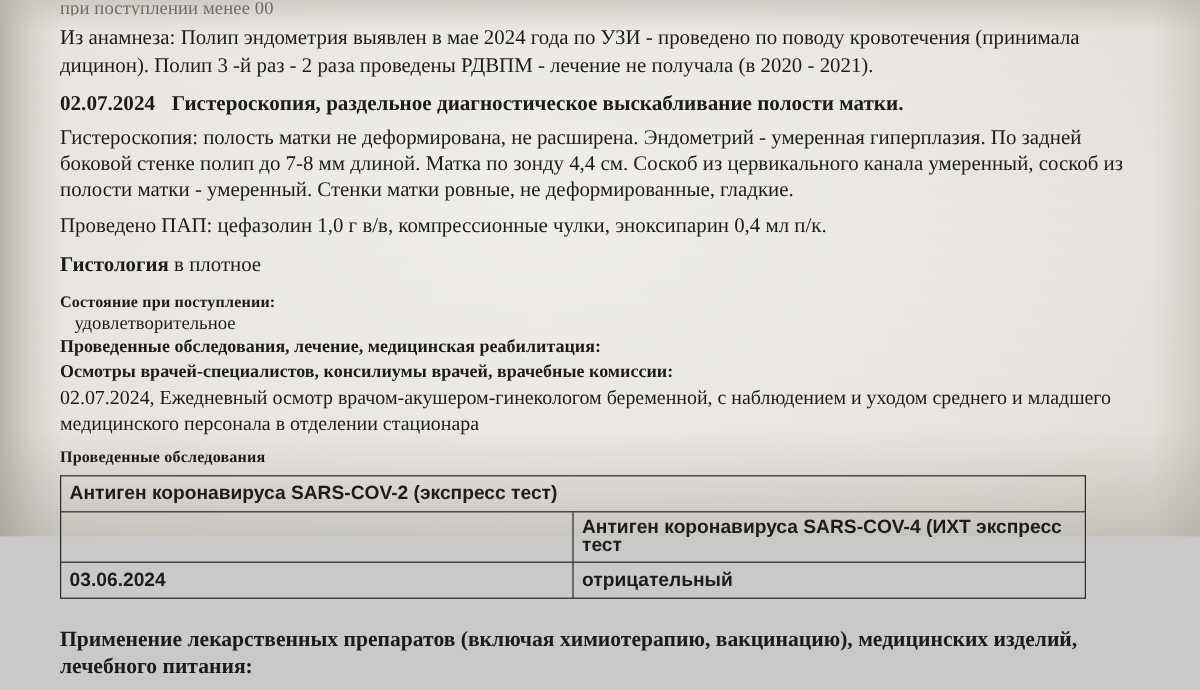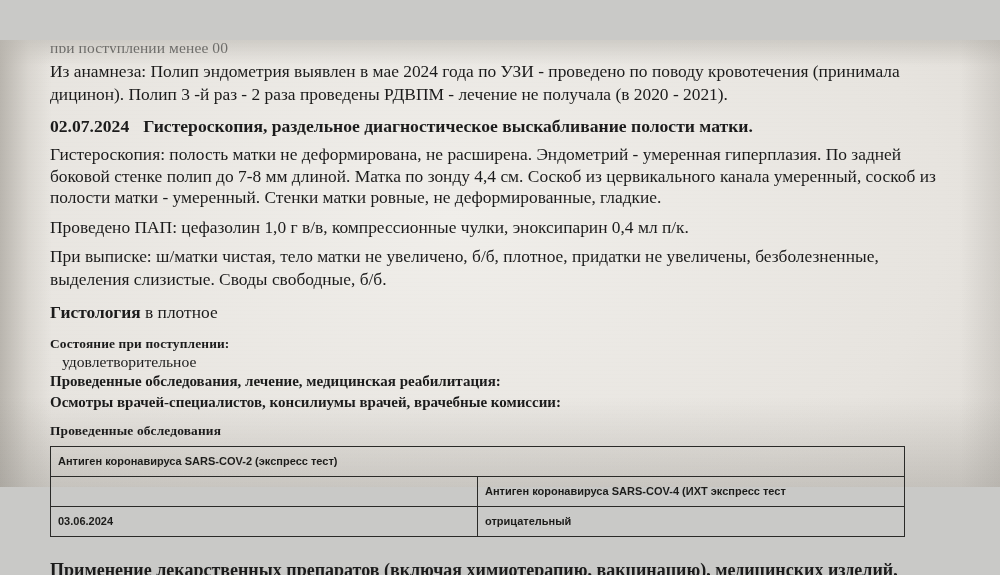--- a/index.html
+++ b/index.html
@@ -16,21 +16,20 @@
 
   
   #page {
     position: relative;
     width: 1000px;
     height: 447px;
     background:
       radial-gradient(ellipse 1100px 700px at 45% 40%, #f0eeea 0%, #e7e4df 45%, #d9d5cf 78%, #cbc6bf 100%);
     box-sizing: border-box;
     padding: 0;
-    margin-top: 40px;
   }
   
   #shade-left {
     position: absolute;
     left: 0; top: 0; bottom: 0; width: 52px;
     background: linear-gradient(to right, #b9b5ae 0%, rgba(200,196,189,0.45) 55%, rgba(255,255,255,0) 100%);
     pointer-events: none;
   }
   #shade-bottom {
     position: absolute;
@@ -128,21 +127,21 @@
   
   table#exam-table {
     border-collapse: collapse;
     width: 855px;
     margin-top: 7px;
     table-layout: fixed;
   }
   table#exam-table td {
     border: 1.3px solid #2a2a28;
     font-family: "Liberation Sans", sans-serif;
-    font-size: 11px;
+    font-size: 16px;
     font-weight: bold;
     padding: 5px 7px 6px 7px;
     vertical-align: middle;
     color: #1c1c1a;
     height: 18px;
     line-height: 15px;
   }
   td.col-a { width: 186px; }
   td.span-all { }
 
@@ -179,33 +178,33 @@
     <p class="para">Из анамнеза: Полип эндометрия выявлен в мае 2024 года по УЗИ - проведено по поводу кровотечения (принимала дицинон). Полип 3 -й раз - 2 раза проведены РДВПМ - лечение не получала  (в 2020 - 2021).</p>
 
     <p class="bold-head">
       <span class="date">02.07.2024</span><span>Гистероскопия, раздельное диагностическое выскабливание полости матки.</span>
     </p>
 
     <p class="para tight">Гистероскопия: полость матки  не деформирована, не расширена. Эндометрий - умеренная гиперплазия.  По задней боковой стенке полип до 7-8 мм длиной.  Матка по зонду  4,4 см. Соскоб из цервикального канала умеренный,  соскоб из полости матки - умеренный.  Стенки матки ровные, не деформированные, гладкие.</p>
 
     <p class="para">Проведено ПАП: цефазолин 1,0 г в/в, компрессионные чулки, эноксипарин 0,4 мл п/к.</p>
 
-    <p class="para">При выписке: ш/матки чистая, тело матки не увеличено, б/б, плотное, придатки не увеличены, безболезненные,  выделения слизистые. Своды свободные, б/б.</p>
 
     <p class="mixed-head">
       <b>Гистология</b>
       <span>в плотное</span>
     </p>
 
     <p class="small-head">Состояние при поступлении:</p>
     <p class="small-val">удовлетворительное</p>
 
     <p class="sec-head">Проведенные обследования, лечение, медицинская реабилитация:</p>
     <p class="sec-head">Осмотры врачей-специалистов, консилиумы врачей, врачебные комиссии:</p>
 
+    <p class="body-text">02.07.2024, Ежедневный осмотр врачом-акушером-гинекологом беременной, с наблюдением и уходом среднего и младшего медицинского персонала в отделении стационара</p>
 
     <p class="small-head" style="margin-top:9px">Проведенные обследования</p>
 
     <table id="exam-table">
       <tbody>
         <tr>
           <td class="span-all" colspan="2">Антиген коронавируса SARS-COV-2 (экспресс тест)</td>
         </tr>
         <tr>
           <td class="col-a"></td>

